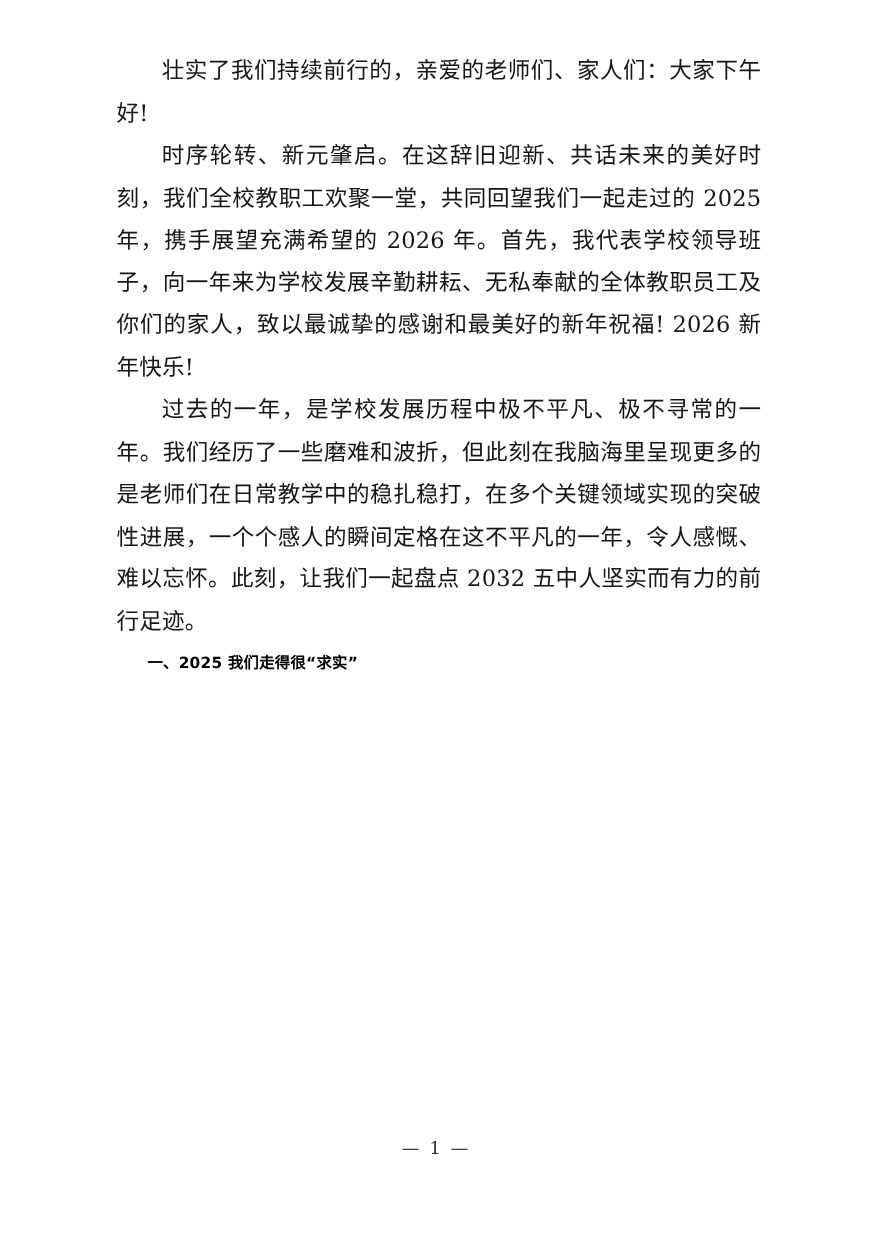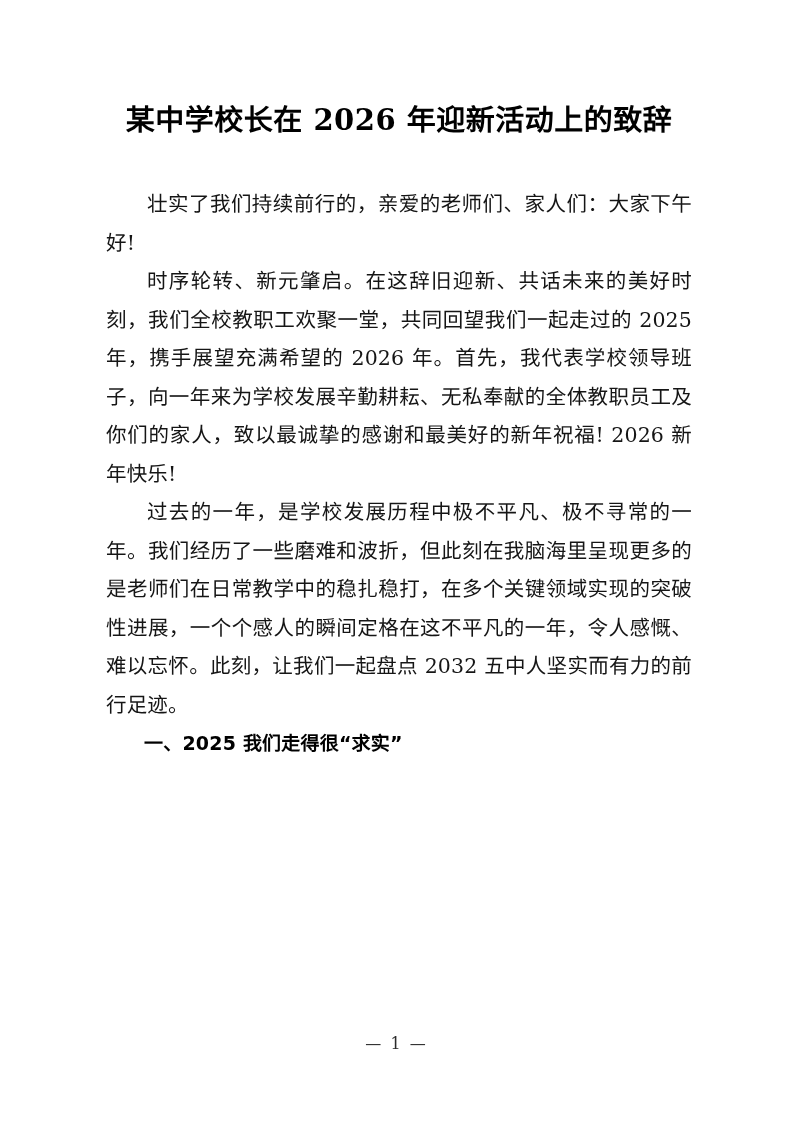--- a/index.html
+++ b/index.html
@@ -55,21 +55,21 @@
   }
 
   .para.first {
     margin-top: 45px;
   }
 
   
   .section-heading {
     font-family: "DejaVu Sans", "Liberation Sans", sans-serif;
     font-weight: 700;
-    font-size: 19px;
+    font-size: 14px;
     line-height: 38.5px;
     color: #000000;
     text-indent: 2em;
     margin: 0;
     letter-spacing: 0.2px;
   }
 
   
   .page-footer {
     position: absolute;
@@ -84,21 +84,20 @@
     letter-spacing: 2px;
   }
 </style>
 </head>
 <body>
 
 <div class="page">
 
   <div class="doc-body">
 
-    <h1 class="doc-title">某中学校长在 2026 年迎新活动上的致辞</h1>
 
     <p class="para first">壮实了我们持续前行的，亲爱的老师们、家人们：大家下午好!</p>
 
     <p class="para">时序轮转、新元肇启。在这辞旧迎新、共话未来的美好时刻，我们全校教职工欢聚一堂，共同回望我们一起走过的 2025 年，携手展望充满希望的 2026 年。首先，我代表学校领导班子，向一年来为学校发展辛勤耕耘、无私奉献的全体教职员工及你们的家人，致以最诚挚的感谢和最美好的新年祝福! 2026 新年快乐!</p>
 
     <p class="para">过去的一年，是学校发展历程中极不平凡、极不寻常的一年。我们经历了一些磨难和波折，但此刻在我脑海里呈现更多的是老师们在日常教学中的稳扎稳打，在多个关键领域实现的突破性进展，一个个感人的瞬间定格在这不平凡的一年，令人感慨、难以忘怀。此刻，让我们一起盘点 2032 五中人坚实而有力的前行足迹。</p>
 
     <p class="section-heading">一、2025 我们走得很“求实”</p>
 
 

